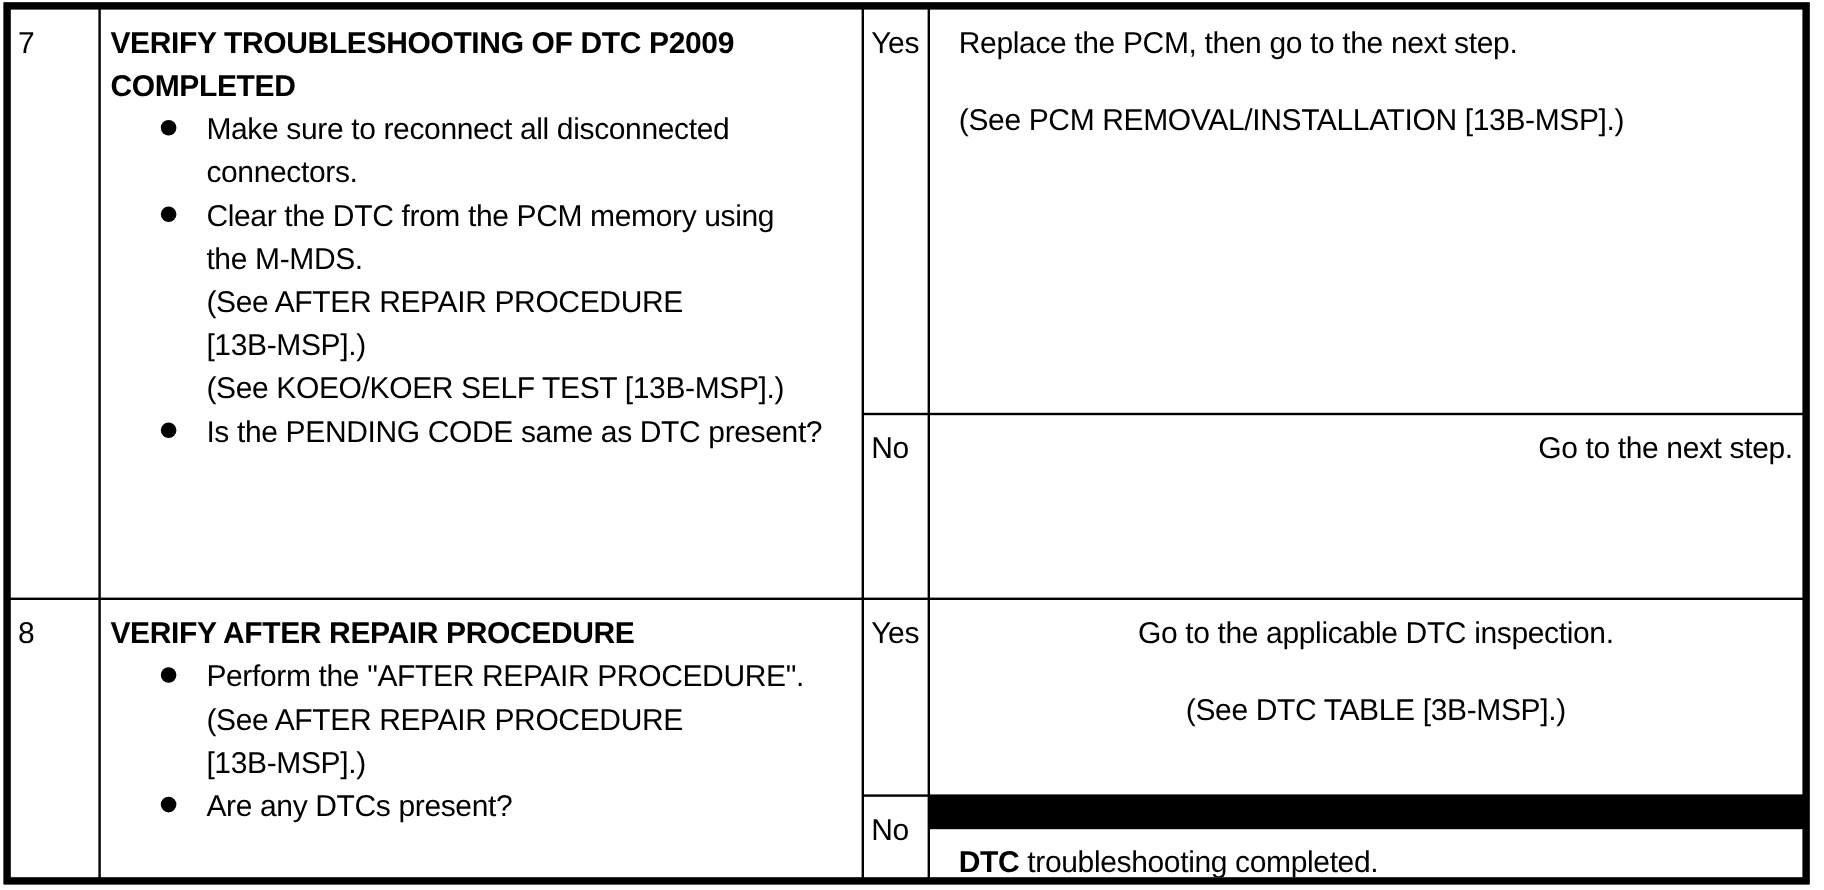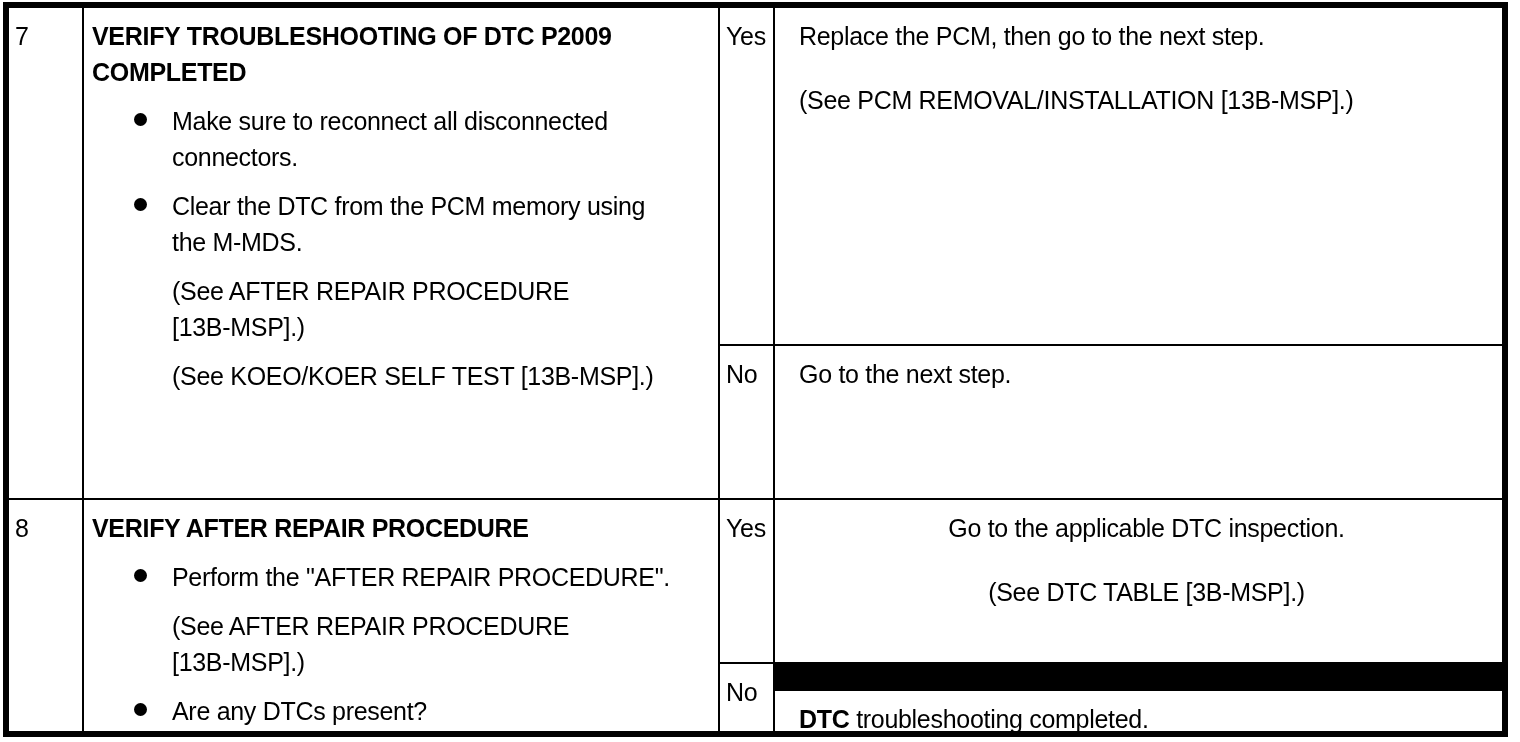--- a/index.html
+++ b/index.html
@@ -38,34 +38,34 @@
     font-size: 25px;
     line-height: 36px;
     letter-spacing: -0.3px;
   }
   
   .c-step7  { grid-column: 1; grid-row: 1 / span 2; }
   .c-desc7  { grid-column: 2; grid-row: 1 / span 2; }
   .c-yes7l  { grid-column: 3; grid-row: 1; }
   .c-yes7a  { grid-column: 4; grid-row: 1; }
   .c-no7l   { grid-column: 3; grid-row: 2; }
-  .c-no7a   { grid-column: 4; grid-row: 2; }
+  .c-no7a   { grid-column: 4; grid-row: 2; text-align: right; }
   .c-step8  { grid-column: 1; grid-row: 3 / span 2; }
   .c-desc8  { grid-column: 2; grid-row: 3 / span 2; }
   .c-yes8l  { grid-column: 3; grid-row: 3; }
   .c-yes8a  { grid-column: 4; grid-row: 3; text-align: center; }
   .c-no8l   { grid-column: 3; grid-row: 4; }
   .c-no8a   { grid-column: 4; grid-row: 4; margin-top: 27px; }
 
   .cell-step   { padding: 10px 0 0 6px; }
   .cell-desc   { padding: 10px 6px 0 8px; }
   .cell-answer { padding: 10px 0 0 6px; }
   .cell-action { padding: 10px 8px 0 24px; }
 
-  .cell-desc .para { margin-top: 13px; }
+  .cell-desc .para { }
   .cell-desc .para:first-child { margin-top: 0; }
   .cell-action .para { margin-top: 28px; }
   .cell-action .para:first-child { margin-top: 0; }
 
   .para.title { font-weight: bold; }
   .para.bullet {
     position: relative;
     padding-left: 80px;
   }
   .para.bullet::before {
@@ -100,20 +100,23 @@
         <div class="para bullet">
           <div class="line">Clear the DTC from the PCM memory using</div>
           <div class="line">the M-MDS.</div>
         </div>
         <div class="para note">
           <div class="line">(See AFTER REPAIR PROCEDURE</div>
           <div class="line">[13B-MSP].)</div>
         </div>
         <div class="para note">
           <div class="line">(See KOEO/KOER SELF TEST [13B-MSP].)</div>
+        </div>
+        <div class="para bullet">
+          <div class="line">Is the PENDING CODE same as DTC present?</div>
         </div>
       </div>
     <div class="cell cell-answer c-yes7l">Yes</div>
     <div class="cell cell-action c-yes7a">
         <div class="para action">
           <div class="line">Replace the PCM, then go to the next step.</div>
         </div>
         <div class="para action">
           <div class="line">(See PCM REMOVAL/INSTALLATION [13B-MSP].)</div>
         </div>

